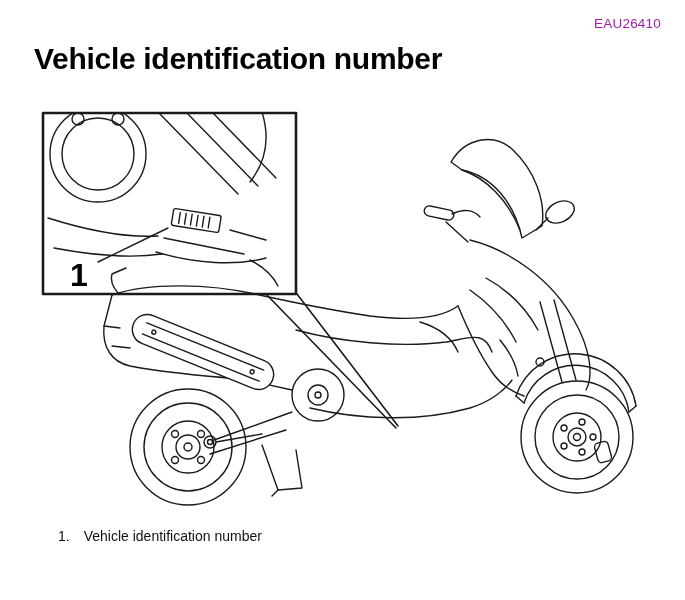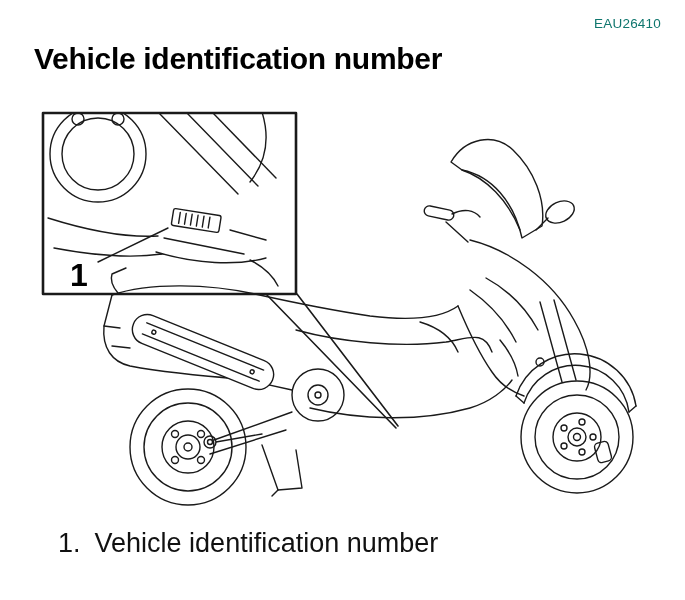--- a/index.html
+++ b/index.html
@@ -3,31 +3,31 @@
 <meta charset="utf-8">
 <style>
   html,body{margin:0;padding:0;}
   body{
     width:685px;height:600px;position:relative;overflow:hidden;
     background:#ffffff;color:#111;
     font-family:"Liberation Sans","DejaVu Sans",sans-serif;
   }
   .ref-code{
     position:absolute;top:16px;right:24px;
-    font-size:13.5px;color:#0f766e;letter-spacing:0.2px;
+    font-size:13.5px;color:#a21caf;letter-spacing:0.2px;
   }
   .page-title{
     position:absolute;top:42px;left:34px;margin:0;
     font-size:30px;font-weight:bold;letter-spacing:-0.3px;color:#000;
   }
   .figure-wrap{position:absolute;top:90px;left:0;width:685px;height:430px;}
   .figure-wrap svg{display:block;}
   .caption{
     position:absolute;top:528px;left:58px;
-    font-size:27px;color:#111;
+    font-size:14px;color:#111;
   }
   .caption .cap-num{display:inline-block;margin-right:14px;}
 </style>
 </head>
 <body>
 
 <div>
 
   <div class="ref-code">EAU26410</div>
 

